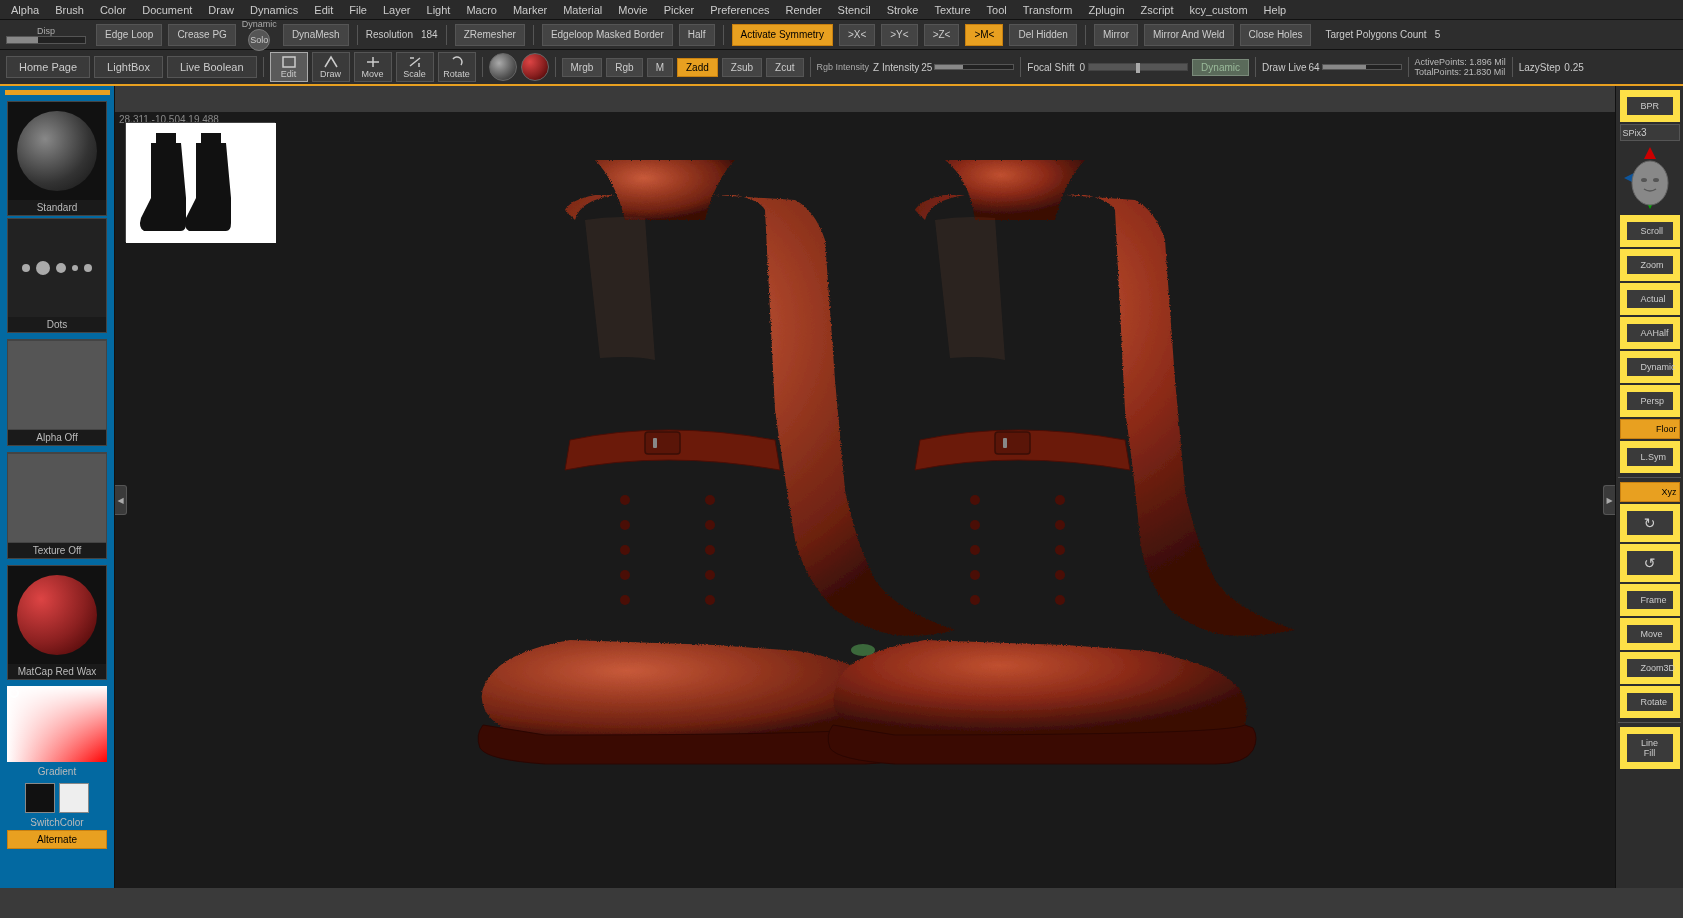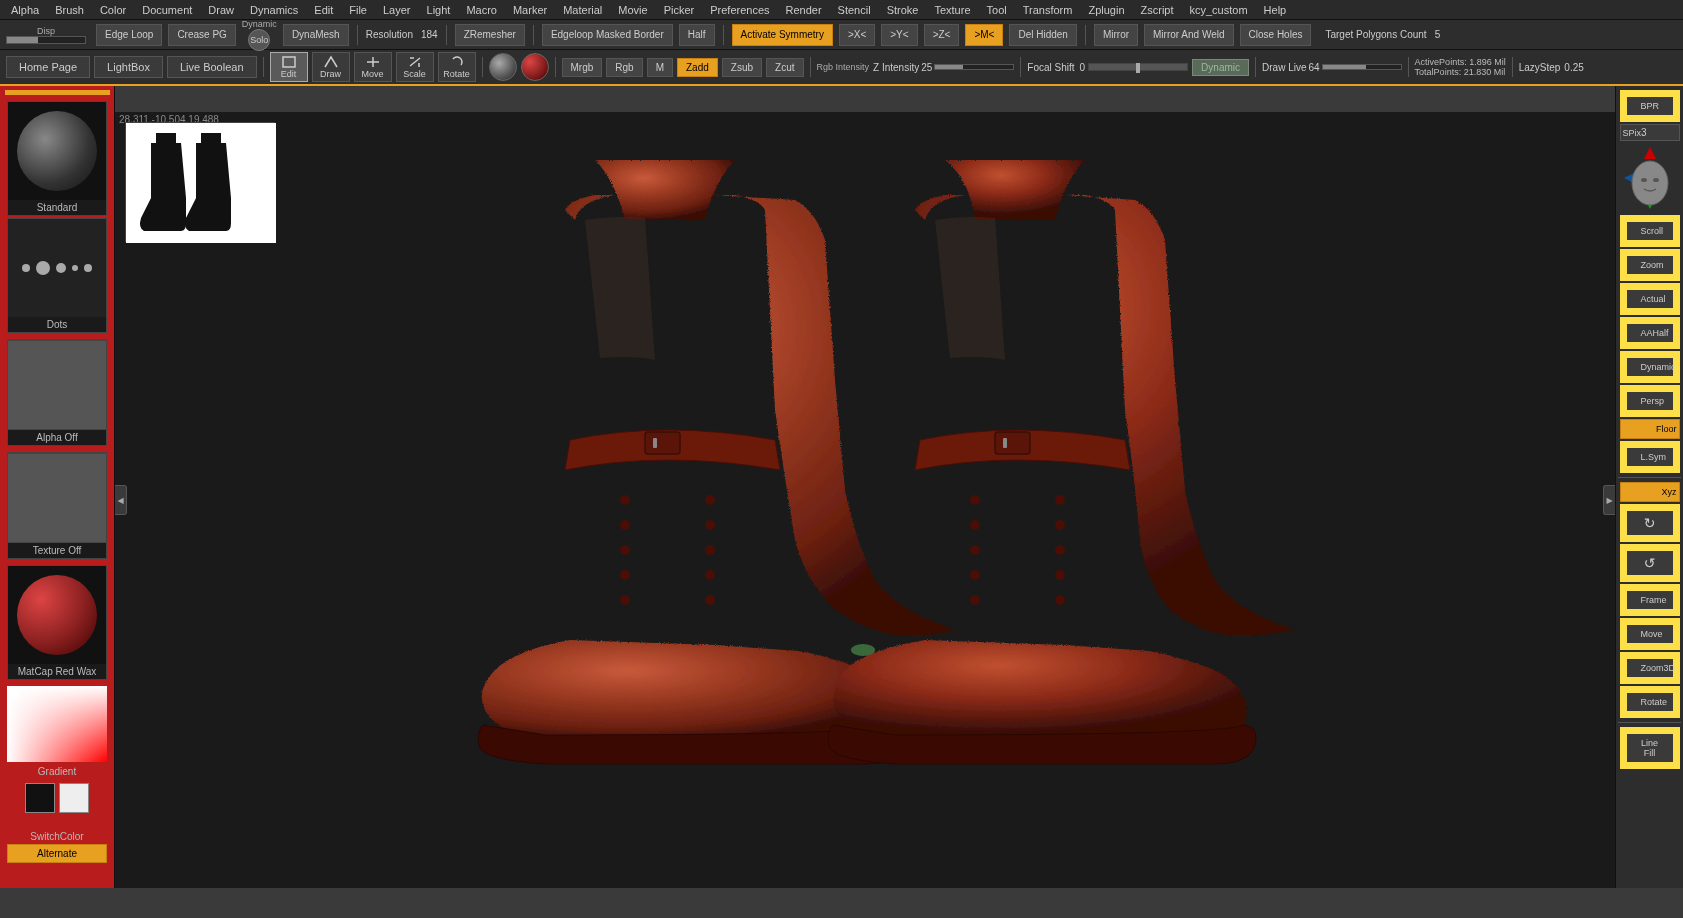--- a/index.html
+++ b/index.html
@@ -134,21 +134,21 @@
 
     
     #main-content {
       display: flex;
       height: calc(918px - 20px - 30px - 30px - 36px);
     }
 
     
     #left-sidebar {
       width: 115px;
-      background: #b91c1c;
+      background: #0369a1;
       display: flex;
       flex-direction: column;
       align-items: center;
       padding: 4px;
       gap: 2px;
       border-right: 1px solid #111;
       overflow-y: auto;
     }
 
     .thumb-box {
@@ -545,21 +545,21 @@
         </div>
       </div>
     </div>
 
     <div style="font-size:10px;color:#bbb;margin-top:2px;">Gradient</div>
 
     <div class="switch-colors" style="margin-top:4px;">
       <div class="swatch fg"></div>
       <div class="swatch bg"></div>
     </div>
-    <div style="font-size:10px;color:#bbb;margin-top:16px;">SwitchColor</div>
+    <div style="font-size:10px;color:#bbb;margin-top:2px;">SwitchColor</div>
 
     <button class="alternate-btn">Alternate</button>
   </div>
 
   <div id="canvas-area">
 
     <div id="coords">28.311,-10.504,19.488</div>
 
     <div style="position:absolute; top:10px; left:10px; width:150px; height:120px; background:#fff; border:1px solid #444; z-index:10;">
       

